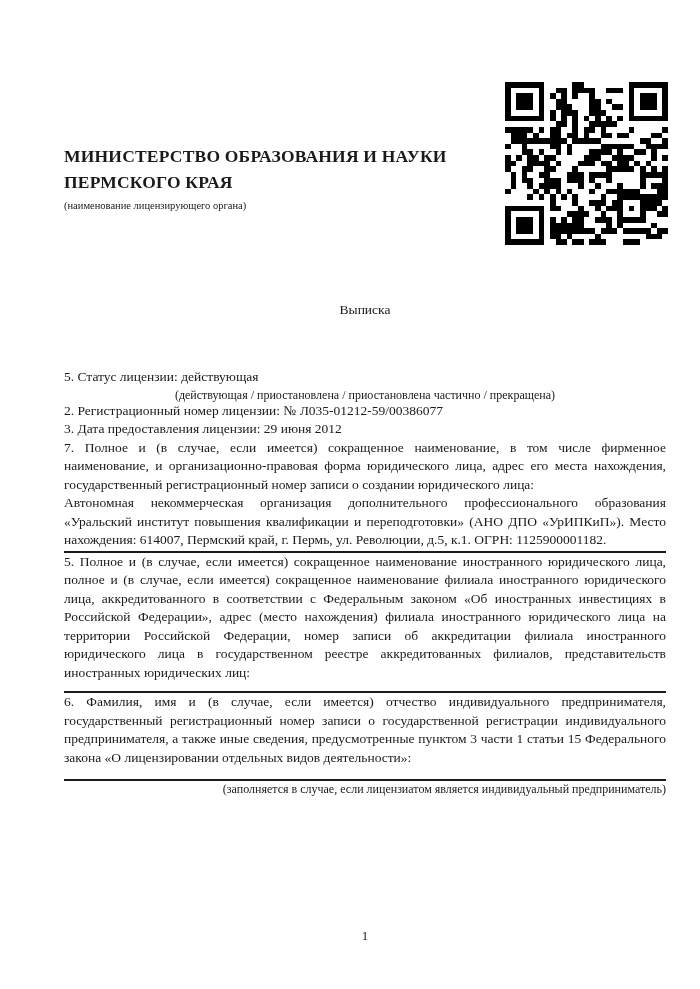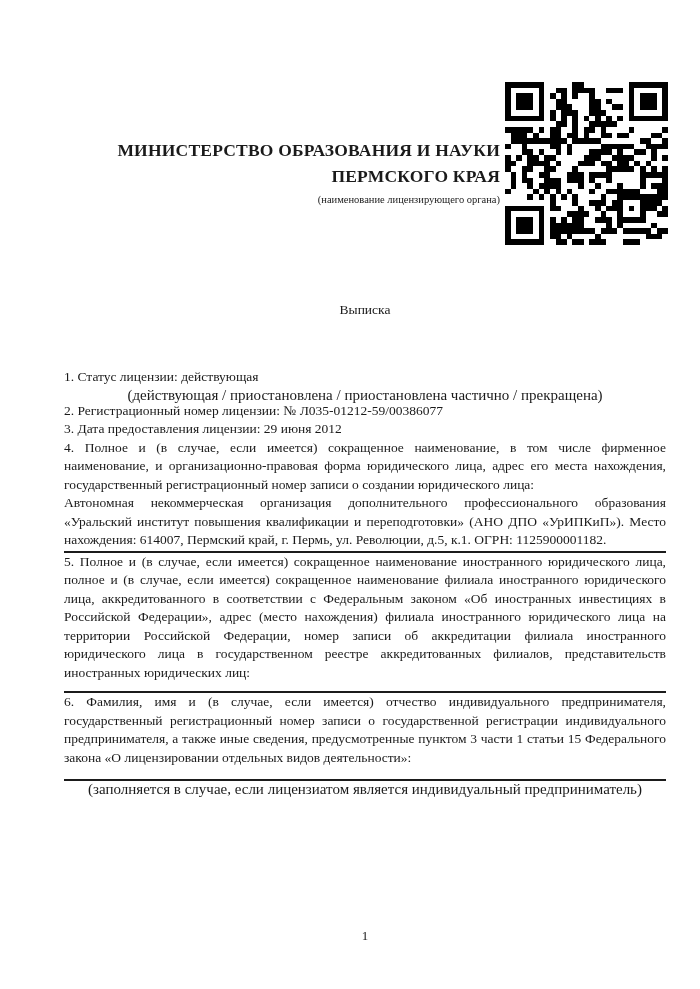--- a/index.html
+++ b/index.html
@@ -7,22 +7,22 @@
     width: 700px; height: 989px;
     background: #ffffff;
     font-family: "Liberation Serif", serif;
     color: #1a1a1a;
     position: relative;
     overflow: hidden;
   }
   .page { position: absolute; inset: 0; background: #ffffff; }
 
   .ministry {
-    position: absolute; left: 64px; top: 138px; width: 436px;
-    text-align: right;
+    position: absolute; left: 64px; top: 144px; width: 436px;
+    text-align: left;
   }
   .ministry-name {
     font-weight: bold; font-size: 17.5px; line-height: 25.5px;
     letter-spacing: 0.2px;
   }
   .ministry-caption { font-size: 10.5px; line-height: 12px; margin-top: 5px; }
 
   .qr-box { position: absolute; left: 505px; top: 82px; width: 163px; height: 163px; }
   .qr-box svg { display: block; width: 163px; height: 163px; }
 
@@ -30,35 +30,35 @@
     position: absolute; left: 64px; top: 299px; width: 602px;
     text-align: center; font-size: 13.5px; line-height: 22px;
   }
 
   .content {
     position: absolute; left: 64px; top: 368px; width: 602px;
     font-size: 13.5px; line-height: 18.5px;
   }
   .content p { margin: 0; }
   .just { text-align: justify; }
-  .caption-line { text-align: center; font-size: 15px; line-height: 13px; }
+  .caption-line { text-align: center; font-size: 12px; line-height: 13px; }
   .rule { border-top: 2px solid #1b1b1b; height: 0; }
 
   .cap1  { margin-top: 2px; }
   .p2    { margin-top: 20px; }
   .p3    { margin-top: 13.5px; }
   .p4l   { margin-top: 11.5px; }
   .rule4 { margin-top: 1px; }
   .cap4  { margin-top: 2px; }
   .p5    { margin-top: 12px; }
   .rule5 { margin-top: 9px; }
   .cap5  { margin-top: 2px; }
   .p6    { margin-top: 12px; }
   .rule6 { margin-top: 12px; }
-  .cap6  { margin-top: 2px; }
+  .cap6  { margin-top: 2px; text-align: right; }
   .p7    { margin-top: 22px; }
 
   .page-number {
     position: absolute; left: 64px; top: 928px; width: 602px;
     text-align: center; font-size: 13px;
   }
 </style>
 </head>
 <body>
 
@@ -503,28 +503,28 @@
         <rect x="23" y="28" width="1" height="1" fill="#000000"></rect>
       </svg>
     </div>
 
   <div class="doc-title">
     <div>Выписка</div>
   </div>
 
   <div class="content">
 
-    <p class="p1">1. Статус лицензии: действующая</p>
+    <p class="p1">5. Статус лицензии: действующая</p>
     <div class="caption-line cap1">(действующая / приостановлена / приостановлена частично / прекращена)</div>
 
     <p class="p2">2. Регистрационный номер лицензии: № Л035-01212-59/00386077</p>
 
     <p class="p3">3. Дата предоставления лицензии: 29 июня 2012</p>
 
-    <p class="just p4l">4. Полное и (в случае, если имеется) сокращенное наименование, в том числе фирменное наименование, и организационно-правовая форма юридического лица, адрес его места нахождения, государственный регистрационный номер записи о создании юридического лица:</p>
+    <p class="just p4l">7. Полное и (в случае, если имеется) сокращенное наименование, в том числе фирменное наименование, и организационно-правовая форма юридического лица, адрес его места нахождения, государственный регистрационный номер записи о создании юридического лица:</p>
     <p class="just">Автономная некоммерческая организация дополнительного профессионального образования «Уральский институт повышения квалификации и переподготовки» (АНО ДПО «УрИПКиП»). Место нахождения: 614007, Пермский край, г. Пермь, ул. Революции, д.5, к.1. ОГРН: 1125900001182.</p>
     <div class="rule rule4"></div>
 
     <p class="just p5">5. Полное и (в случае, если имеется) сокращенное наименование иностранного юридического лица, полное и (в случае, если имеется) сокращенное наименование филиала иностранного юридического лица, аккредитованного в соответствии с Федеральным законом «Об иностранных инвестициях в Российской Федерации», адрес (место нахождения) филиала иностранного юридического лица на территории Российской Федерации, номер записи об аккредитации филиала иностранного юридического лица в государственном реестре аккредитованных филиалов, представительств иностранных юридических лиц:</p>
     <div class="rule rule5"></div>
 
     <p class="just p6">6. Фамилия, имя и (в случае, если имеется) отчество индивидуального предпринимателя, государственный регистрационный номер записи о государственной регистрации индивидуального предпринимателя, а также иные сведения, предусмотренные пунктом 3 части 1 статьи 15 Федерального закона «О лицензировании отдельных видов деятельности»:</p>
     <div class="rule rule6"></div>
     <div class="caption-line cap6">(заполняется в случае, если лицензиатом является индивидуальный предприниматель)</div>
 

